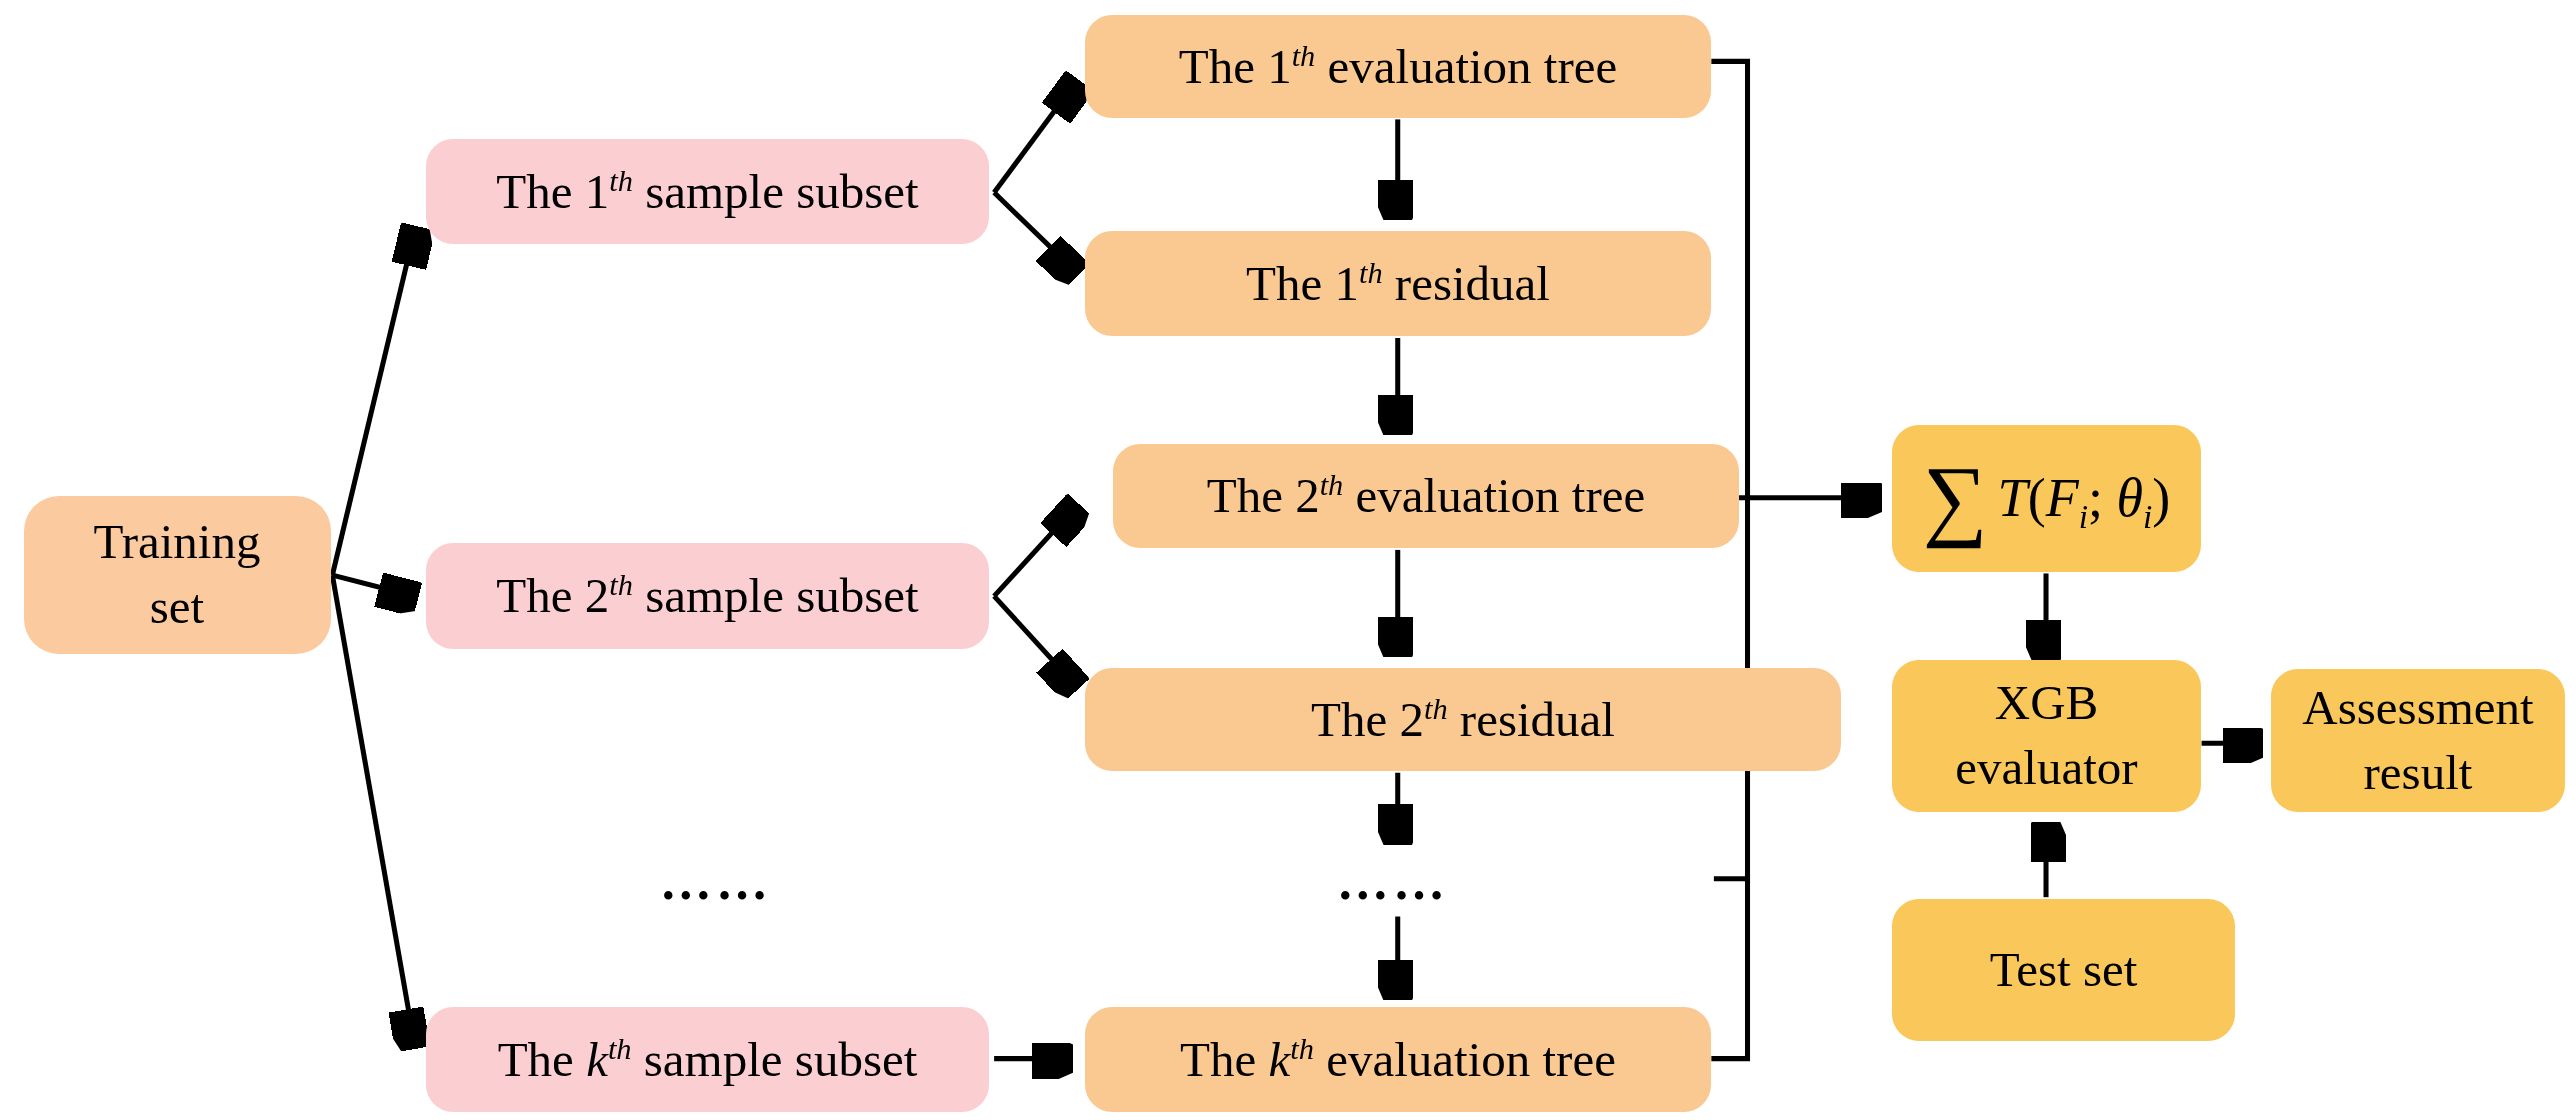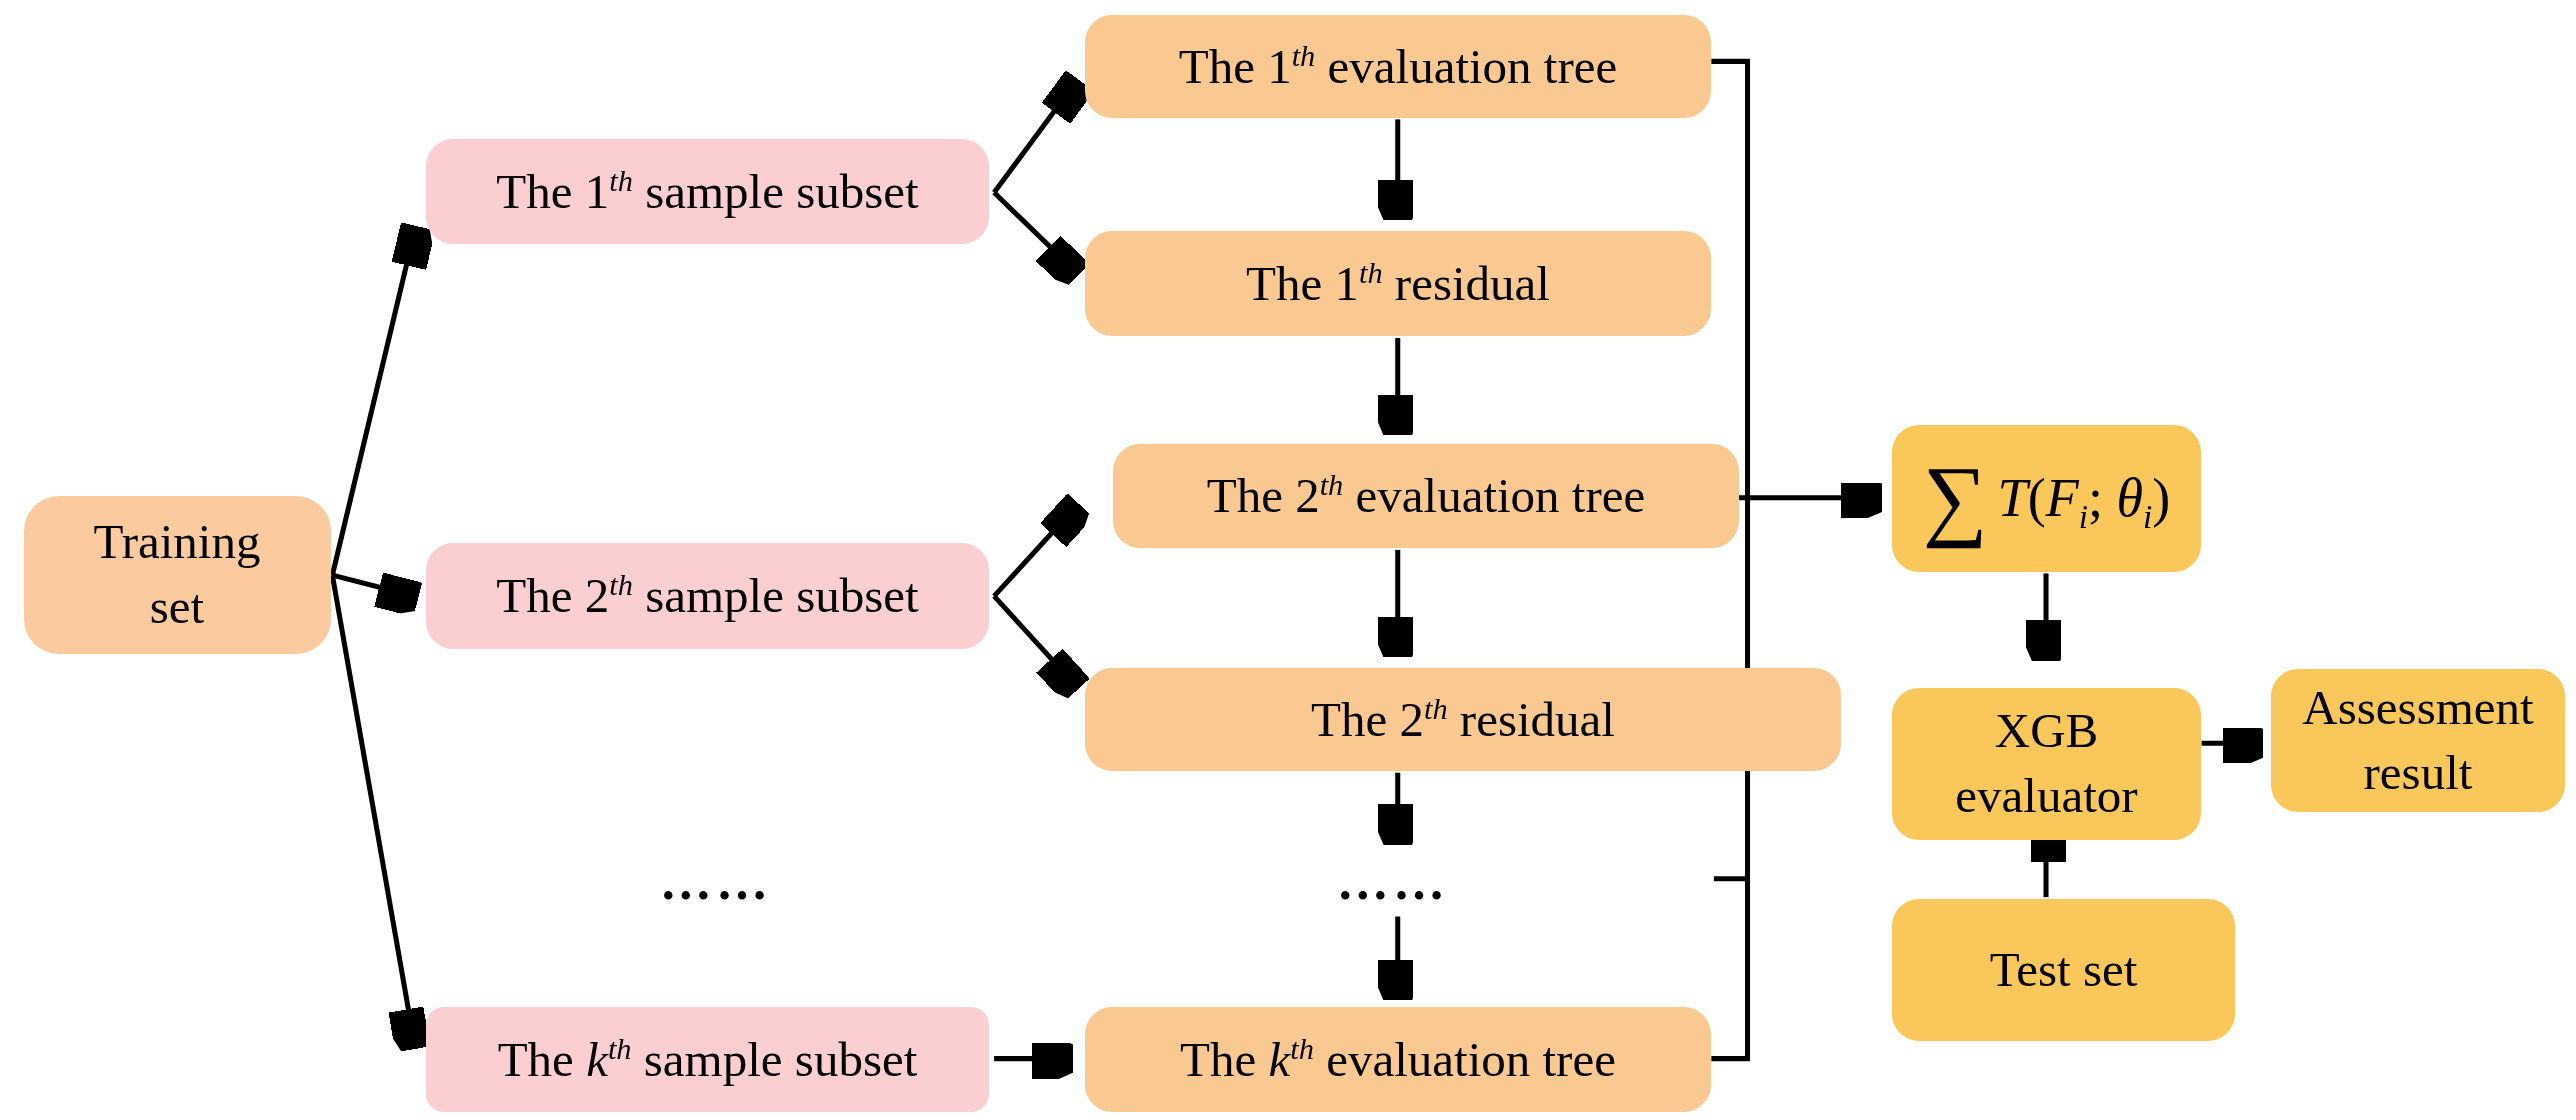--- a/index.html
+++ b/index.html
@@ -100,21 +100,21 @@
 </div>
 
 <div class="box pink r30" style="left:426px; top:139px; width:563px; height:105px;">
   <span><span>The </span><span>1</span><span class="sup">th</span><span> sample subset</span></span>
 </div>
 
 <div class="box pink r30" style="left:426px; top:543px; width:563px; height:106px;">
   <span><span>The </span><span>2</span><span class="sup">th</span><span> sample subset</span></span>
 </div>
 
-<div class="box pink r30" style="left:426px; top:1007px; width:563px; height:105px;border-radius:18px;">
+<div class="box pink r30" style="left:426px; top:1007px; width:563px; height:105px;">
   <span><span>The </span><span class="ital">k</span><span class="sup">th</span><span> sample subset</span></span>
 </div>
 
 <div class="box orange r30" style="left:1085px; top:15px; width:626px; height:103px;">
   <span><span>The </span><span>1</span><span class="sup">th</span><span> evaluation tree</span></span>
 </div>
 
 <div class="box orange r30" style="left:1085px; top:231px; width:626px; height:105px;">
   <span><span>The </span><span>1</span><span class="sup">th</span><span> residual</span></span>
 </div>
@@ -134,21 +134,21 @@
 <div class="dots" style="left:716px; top:881px;">……</div>
 <div class="dots" style="left:1393px; top:881px;">……</div>
 
 <div class="box yellow r30" style="left:1892px; top:425px; width:309px; height:147px;">
   <span class="formula">
     <span class="sigma">∑</span>
     <span class="math"><span>T</span><span class="upright">(</span><span>F</span><span class="sub">i</span><span class="upright">; </span><span>θ</span><span class="sub">i</span><span class="upright">)</span></span>
   </span>
 </div>
 
-<div class="box yellow r30 two-line" style="left:1892px; top:688px; width:309px; height:152px;">
+<div class="box yellow r30 two-line" style="left:1892px; top:660px; width:309px; height:152px;">
   <span>
     <span>XGB</span><br>
     <span>evaluator</span>
   </span>
 </div>
 
 <div class="box yellow r30" style="left:1892px; top:899px; width:343px; height:142px;">
   <span>Test set</span>
 </div>
 

